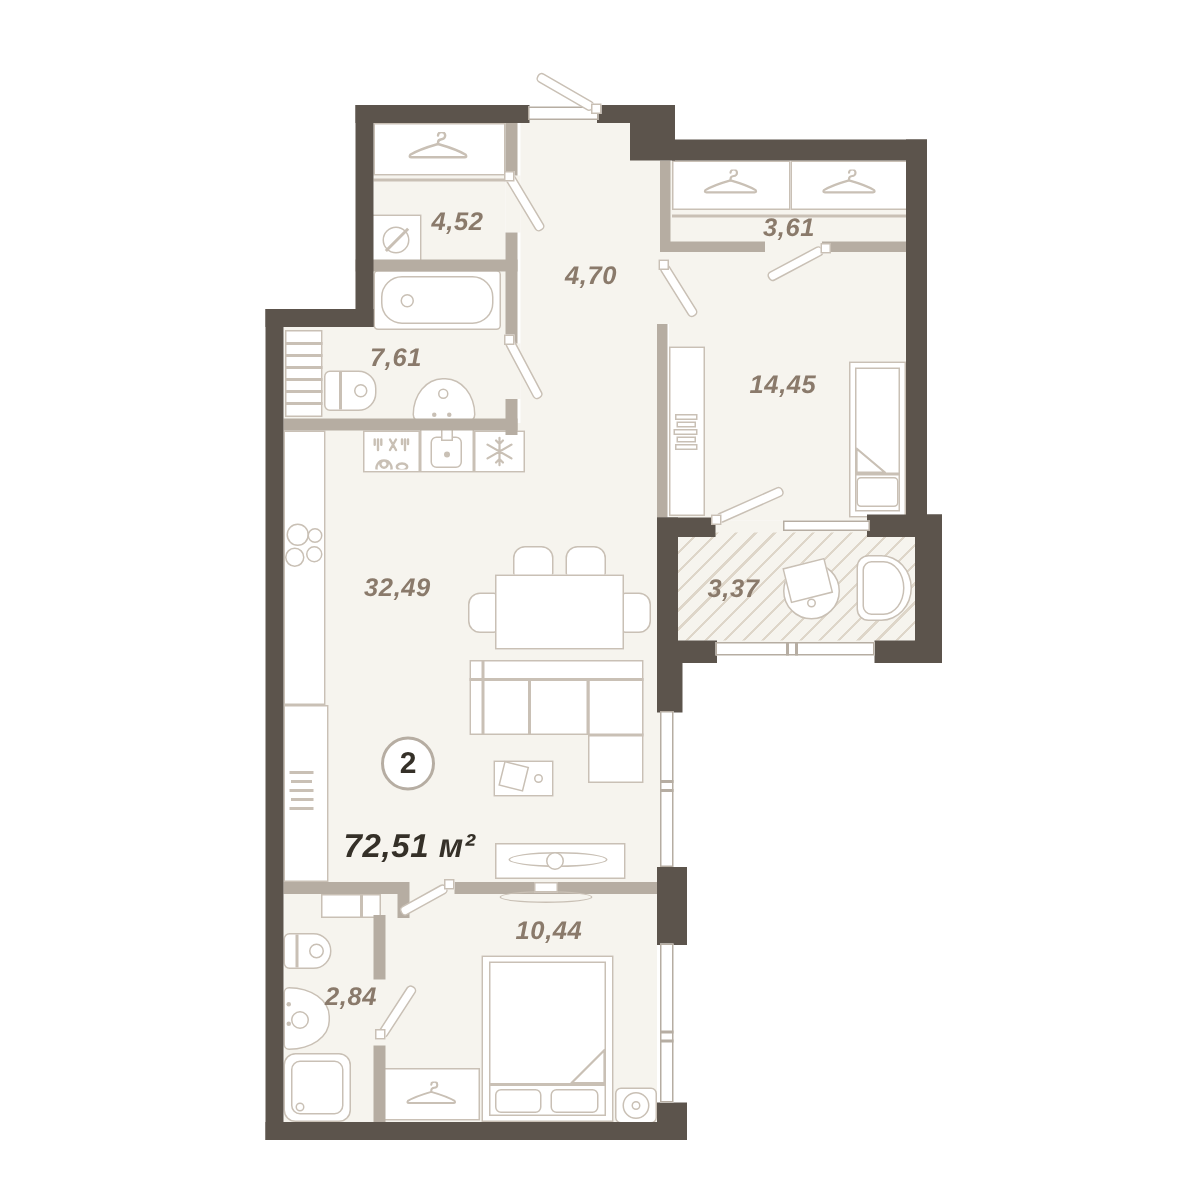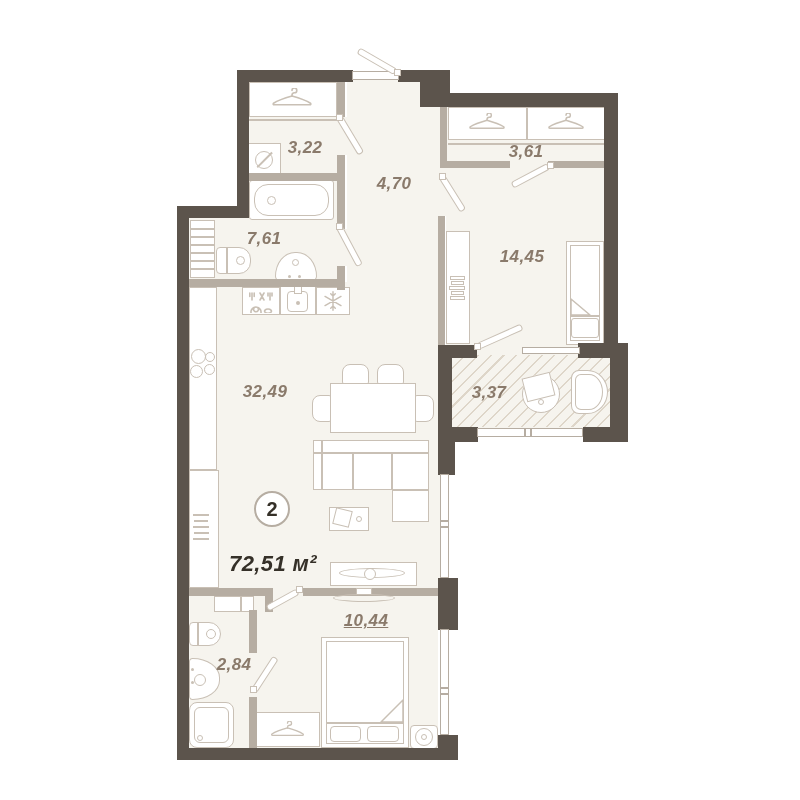--- a/index.html
+++ b/index.html
@@ -251,26 +251,26 @@
   <div class="hinge" style="left:439px;top:173px;"></div>
   <div class="door" style="left:512px;top:181px;width:41px;transform:rotate(-28deg);"></div>
   <div class="hinge" style="left:547px;top:162px;"></div>
   <div class="door" style="left:478px;top:342px;width:48px;transform:rotate(-24deg);"></div>
   <div class="hinge" style="left:474px;top:343px;"></div>
   <div class="door" style="left:267px;top:604px;width:35px;transform:rotate(-29deg);"></div>
   <div class="hinge" style="left:296px;top:586px;"></div>
   <div class="door" style="left:253px;top:686px;width:40px;transform:rotate(-57deg);"></div>
   <div class="hinge" style="left:250px;top:686px;"></div>
 
-  <div class="label" style="left:305px;top:148px;">3,22</div>
+  <div class="label" style="left:305px;top:148px;">4,52</div>
   <div class="label" style="left:394px;top:184px;">4,70</div>
   <div class="label" style="left:526px;top:152px;text-align:center;">3,61</div>
   <div class="label" style="left:264px;top:239px;">7,61</div>
   <div class="label" style="left:522px;top:257px;">14,45</div>
   <div class="label" style="left:265px;top:392px;">32,49</div>
   <div class="label" style="left:489px;top:393px;">3,37</div>
-  <div class="label" style="left:366px;top:621px;text-decoration:underline;">10,44</div>
+  <div class="label" style="left:366px;top:621px;">10,44</div>
   <div class="label" style="left:234px;top:665px;">2,84</div>
 
   <div class="badge" style="left:254px;top:491px;">2</div>
   <div class="label big" style="left:273px;top:543px;">72,51 м²</div>
 
 </div>
 
 </body></html>

